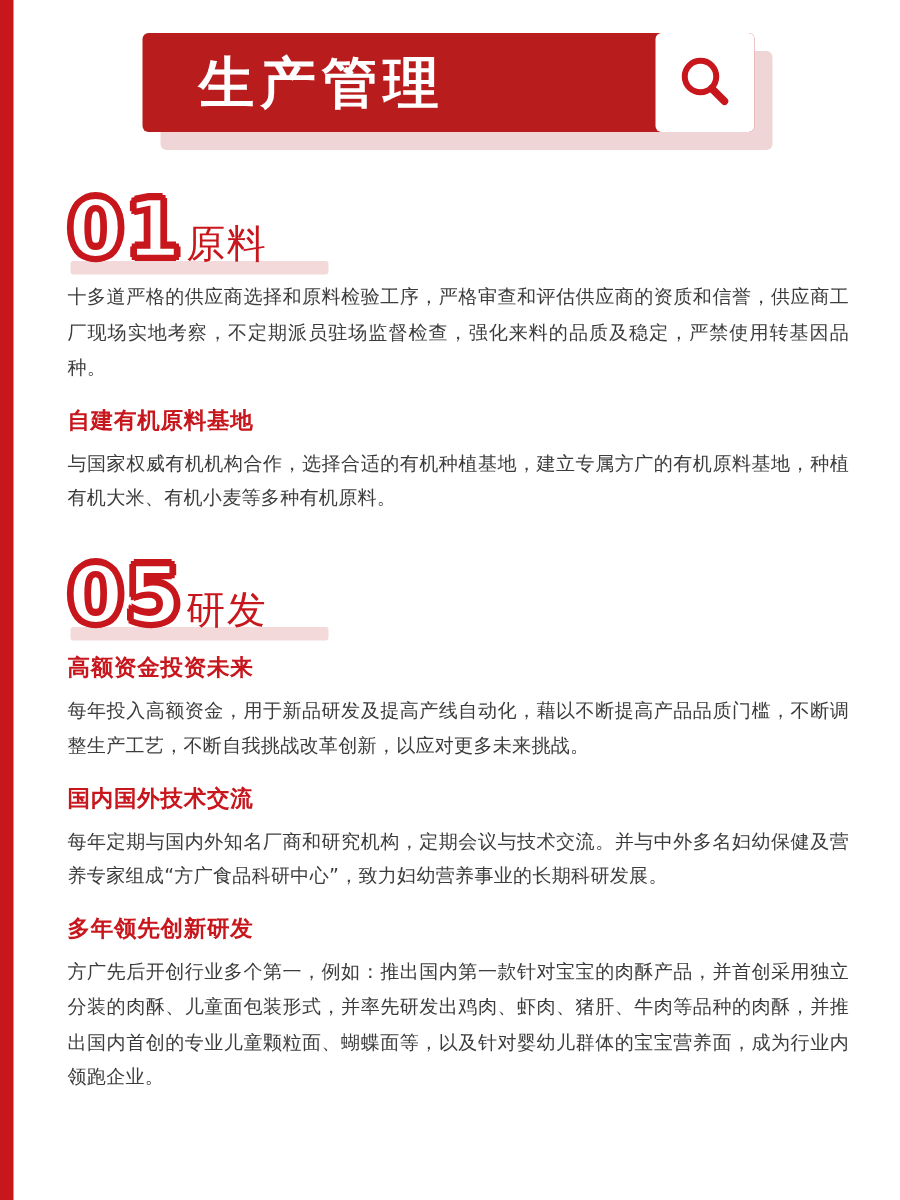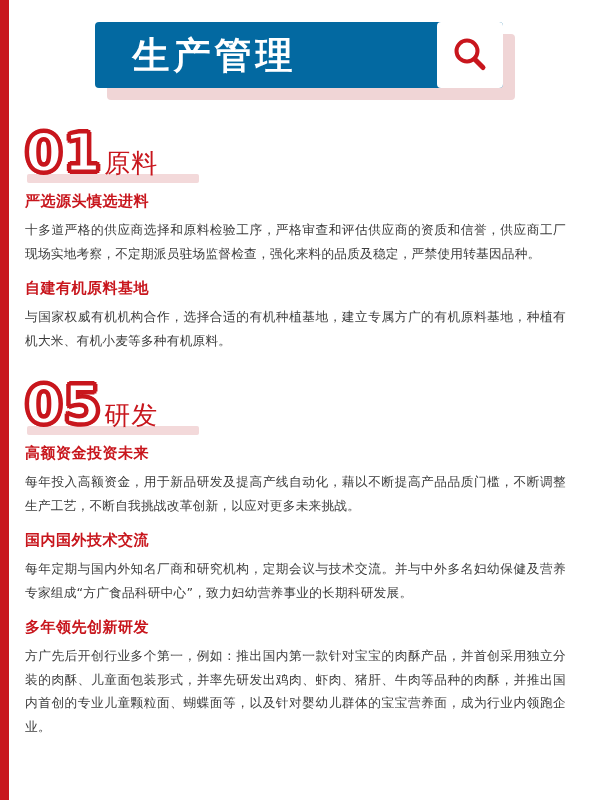--- a/index.html
+++ b/index.html
@@ -39,21 +39,21 @@
     position: absolute;
     left: 12px; top: 12px;
     width: 408px; height: 66px;
     background: #f0d5d6;
     border-radius: 4px;
   }
   .banner-main {
     position: absolute;
     left: 0; top: 0;
     width: 408px; height: 66px;
-    background: #0369a1;
+    background: #b91c1c;
     border-radius: 4px;
     display: flex;
     align-items: center;
     justify-content: space-between;
   }
   .banner-title {
     color: #ffffff;
     font-size: 37px;
     font-weight: bold;
     letter-spacing: 4px;
@@ -67,21 +67,21 @@
     border-radius: 4px;
     display: flex;
     align-items: center;
     justify-content: center;
     flex: none;
   }
   .magnifier { display:block; }
 
   
   .section {
-    padding: 0 34px 0 16px;
+    padding: 0 34px 0 36px;
   }
   .sec-head {
     position: relative;
     display: flex;
     align-items: flex-end;
     margin-top: 26px;
     margin-bottom: 6px;
     height: 54px;
   }
   .sec-num {
@@ -160,21 +160,20 @@
       </div>
     </div>
 
     <div class="section">
       <div class="sec-head">
         <span class="sec-num">01</span>
         <span class="sec-word">原料</span>
         <span class="sec-underline" style="width:172px;"></span>
       </div>
 
-      <div class="sub-title first">严选源头慎选进料</div>
       <div class="para">十多道严格的供应商选择和原料检验工序，严格审查和评估供应商的资质和信誉，供应商工厂现场实地考察，不定期派员驻场监督检查，强化来料的品质及稳定，严禁使用转基因品种。</div>
 
 
       <div class="sub-title">自建有机原料基地</div>
       <div class="para">与国家权威有机机构合作，选择合适的有机种植基地，建立专属方广的有机原料基地，种植有机大米、有机小麦等多种有机原料。</div>
     </div>
 
     <div class="section">
       <div class="sec-head">
         <span class="sec-num">05</span>

